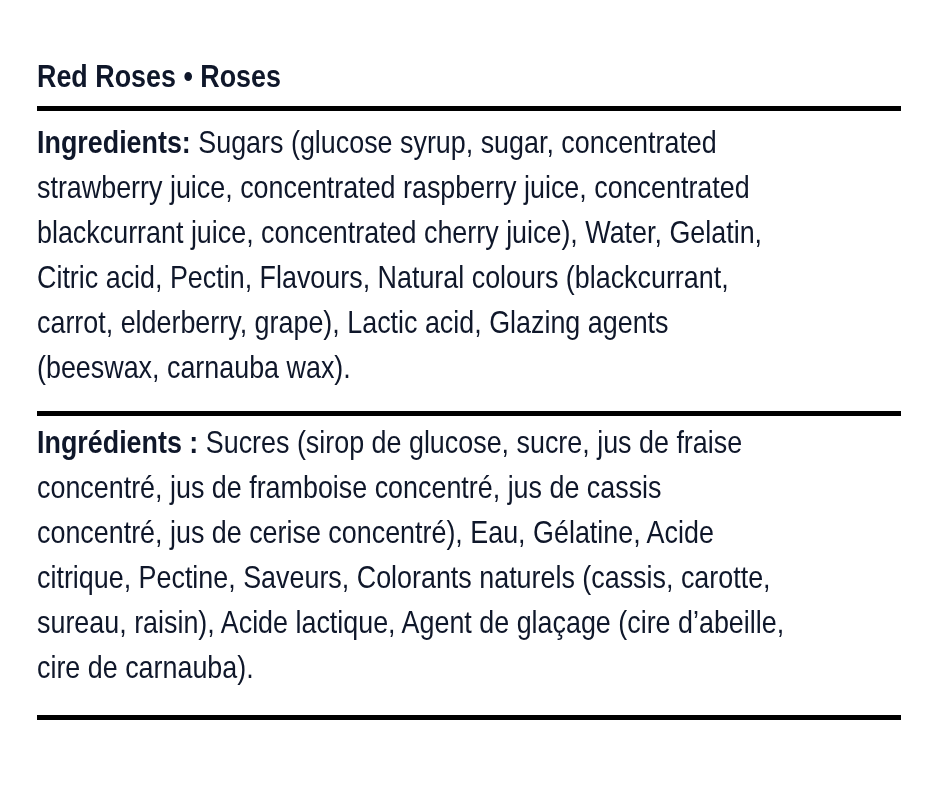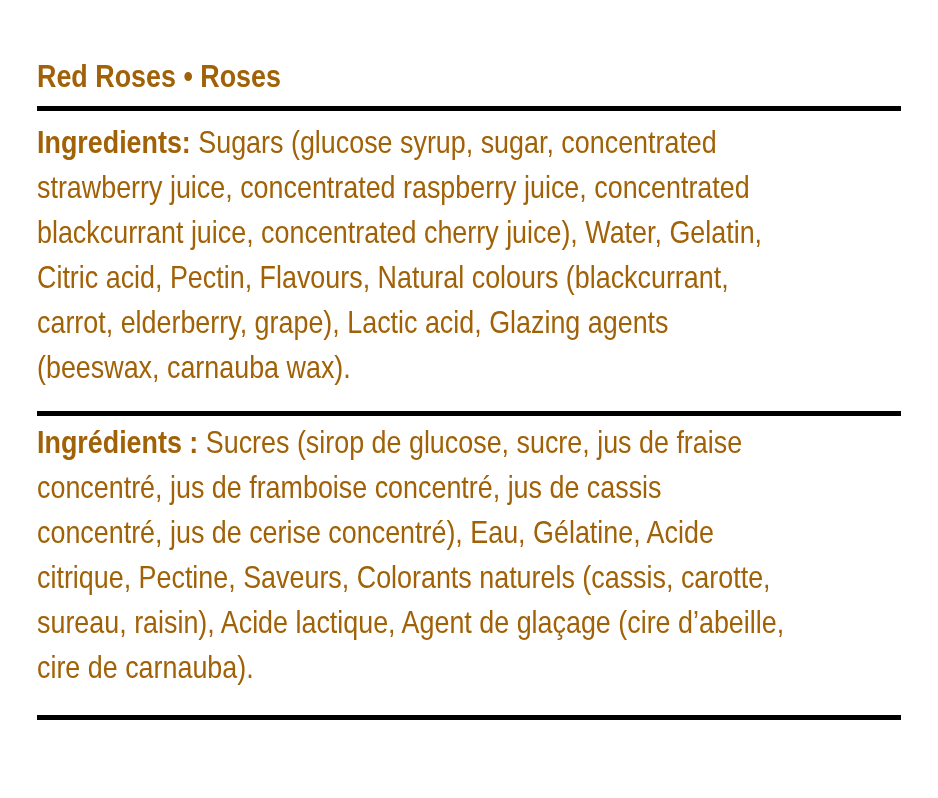--- a/index.html
+++ b/index.html
@@ -7,21 +7,21 @@
     padding: 0;
     background: #ffffff;
   }
   .sheet {
     position: relative;
     width: 938px;
     height: 798px;
     background: #ffffff;
     overflow: hidden;
     font-family: "Liberation Sans", sans-serif;
-    color: #a16207;
+    color: #0f172a;
   }
   .condensed {
     transform: scaleX(0.84);
     transform-origin: 0 0;
     white-space: nowrap;
   }
   .title {
     position: absolute;
     left: 37px;
     top: 59px;

